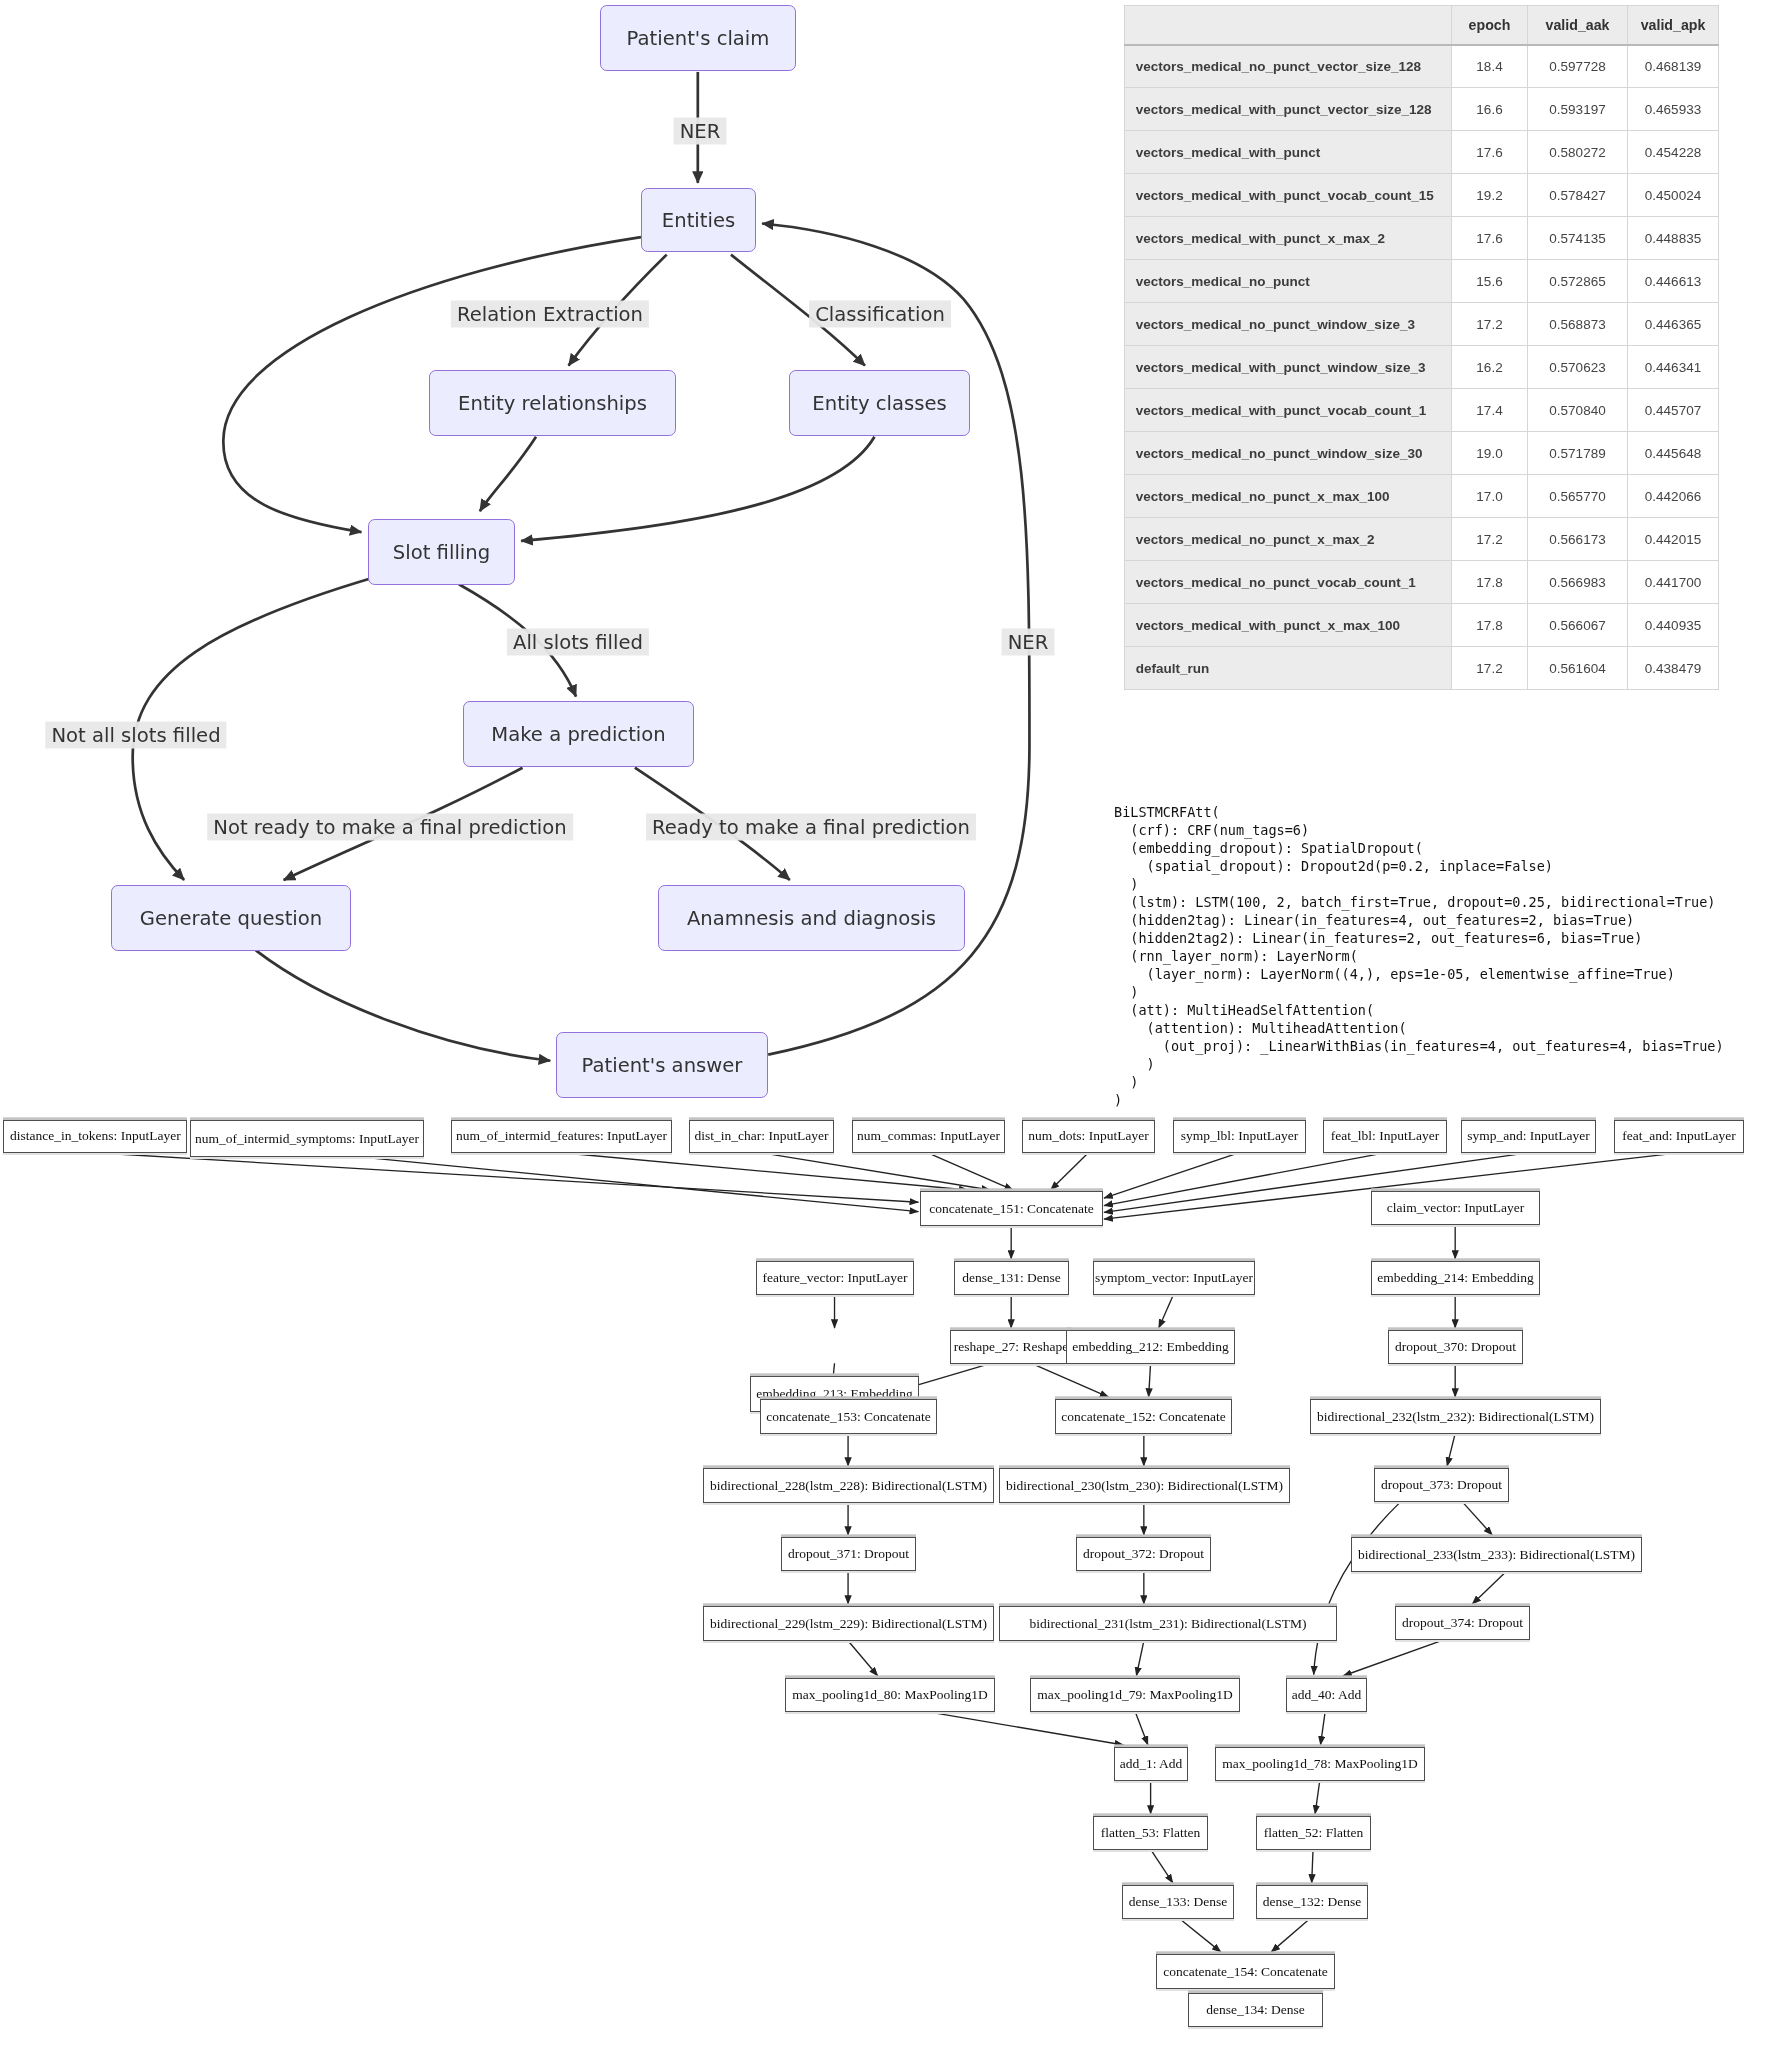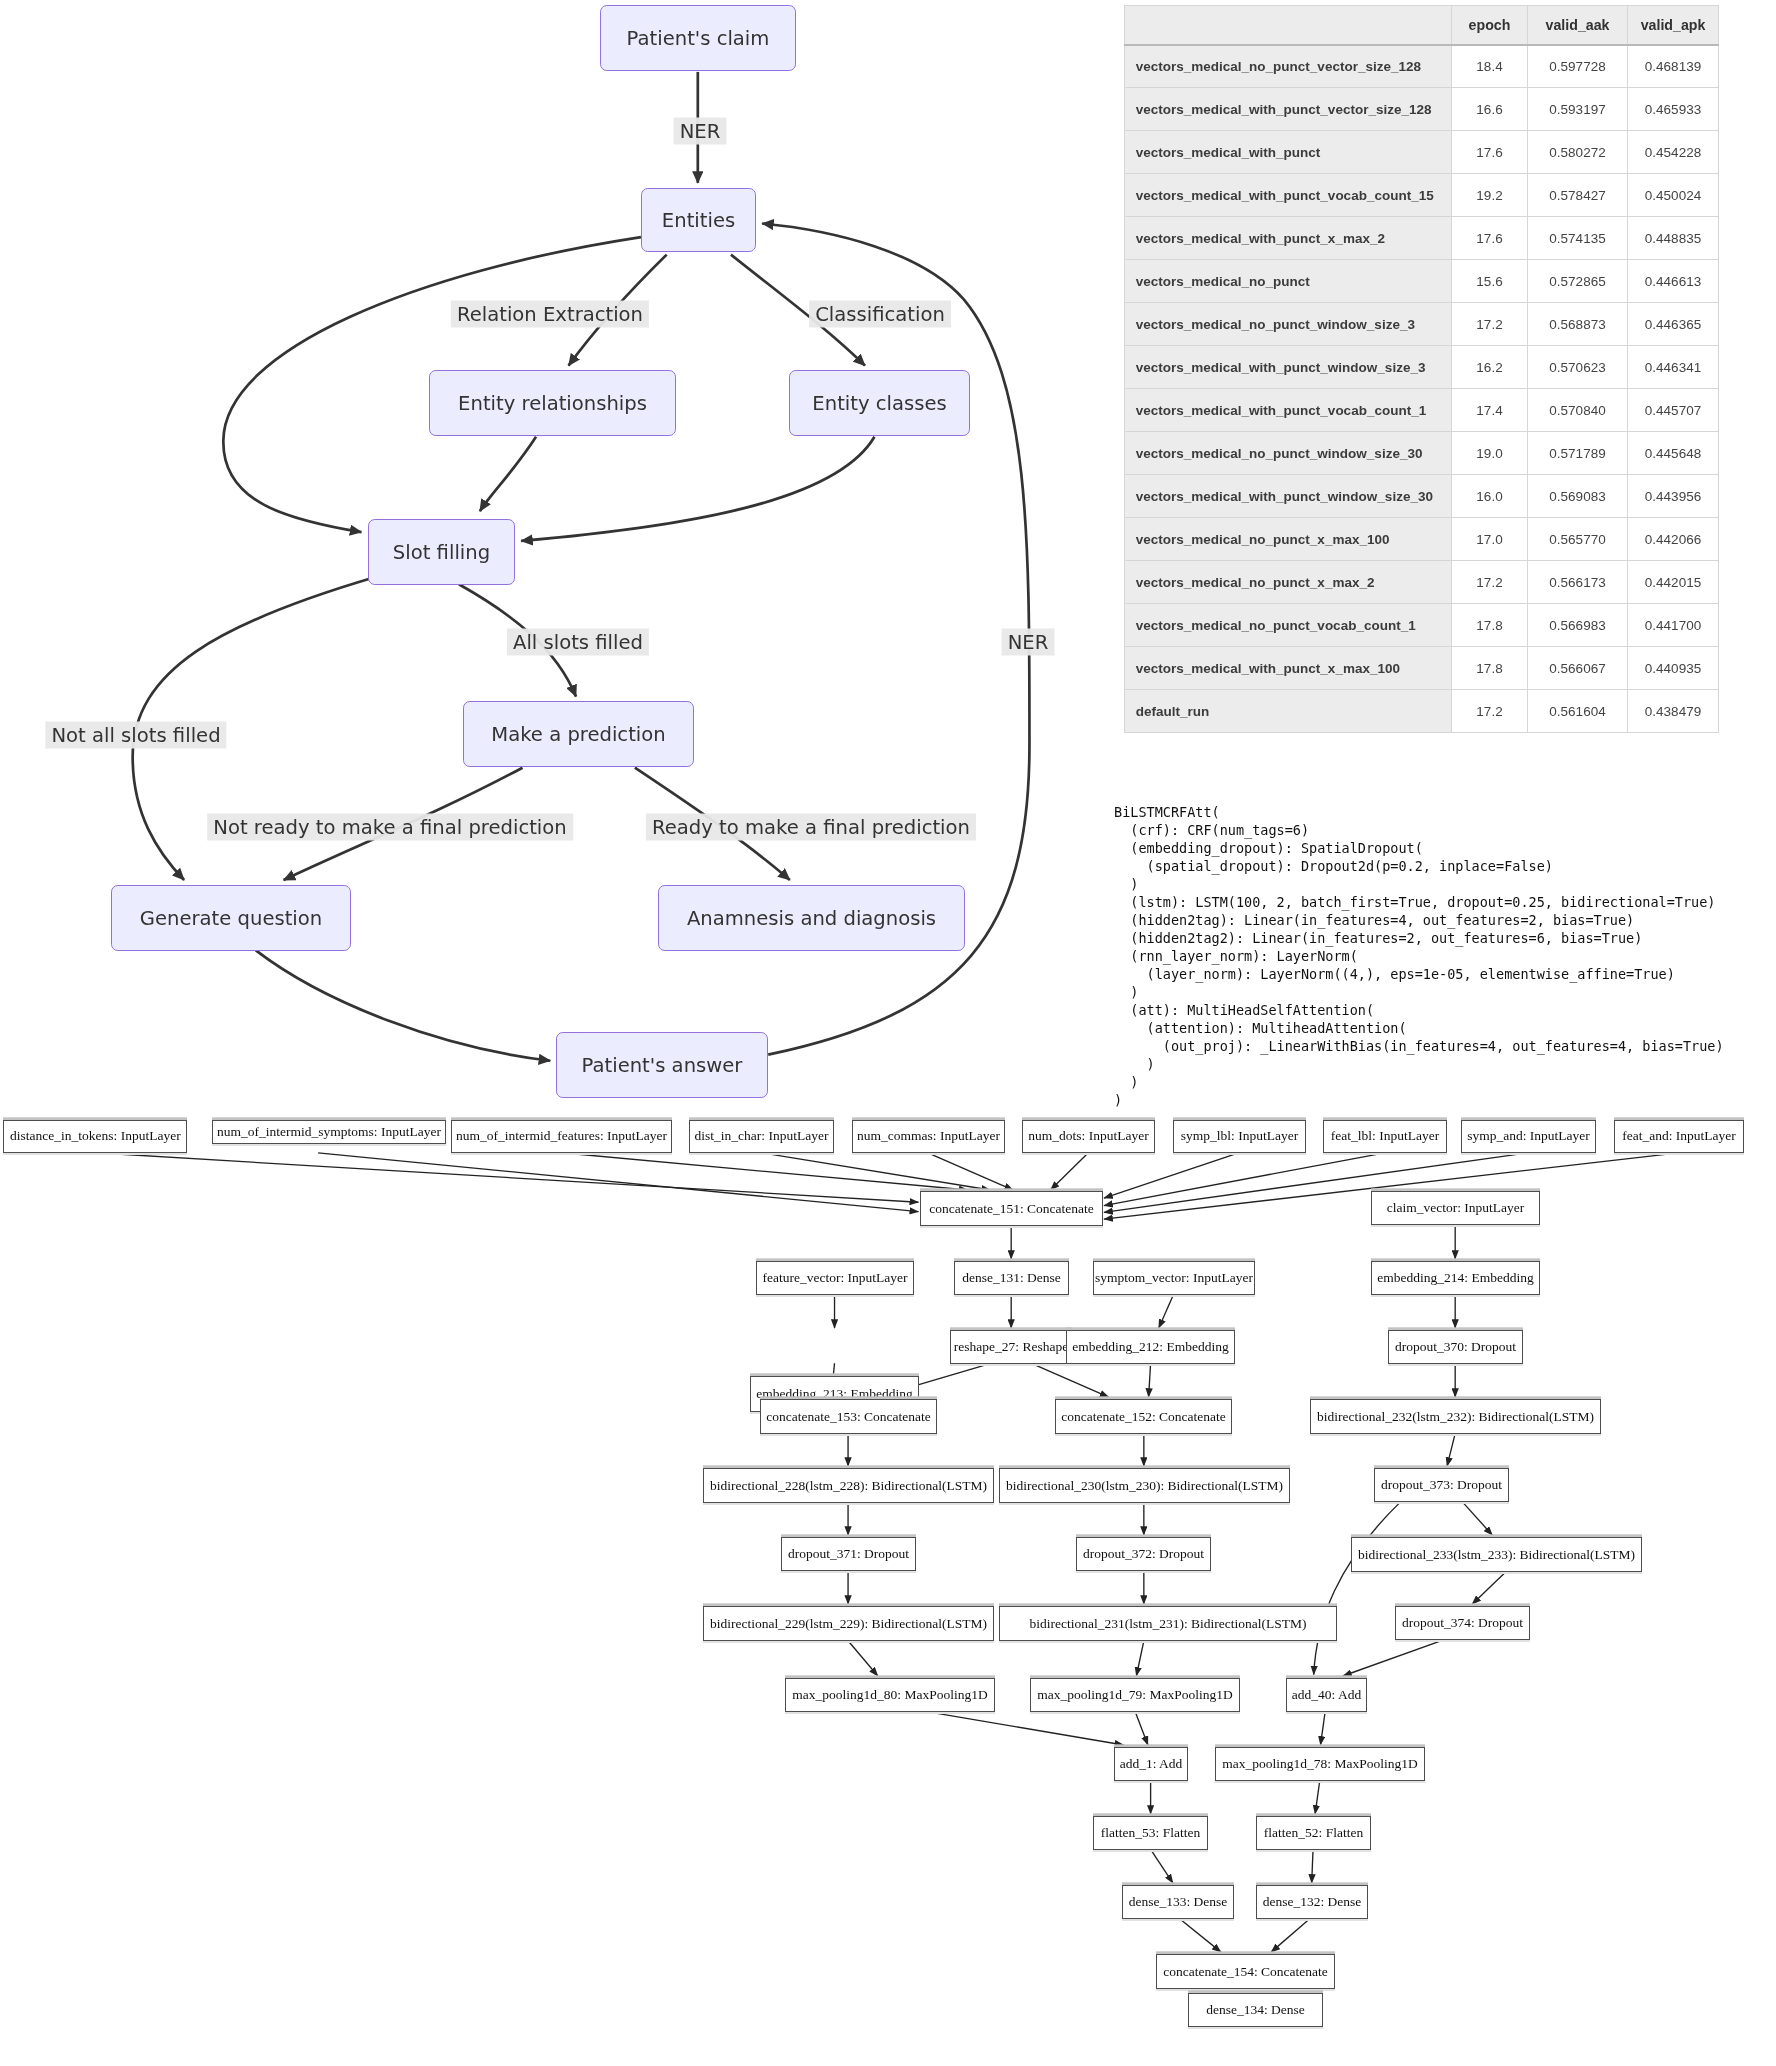--- a/index.html
+++ b/index.html
@@ -205,26 +205,20 @@
           <td class="col-apk">0.445707</td>
         </tr>
 
         <tr>
           <th class="rname">vectors_medical_no_punct_window_size_30</th>
           <td class="col-epoch">19.0</td>
           <td class="col-aak">0.571789</td>
           <td class="col-apk">0.445648</td>
         </tr>
 
-        <tr>
-          <th class="rname">vectors_medical_with_punct_window_size_30</th>
-          <td class="col-epoch">16.0</td>
-          <td class="col-aak">0.569083</td>
-          <td class="col-apk">0.443956</td>
-        </tr>
 
         <tr>
           <th class="rname">vectors_medical_no_punct_x_max_100</th>
           <td class="col-epoch">17.0</td>
           <td class="col-aak">0.565770</td>
           <td class="col-apk">0.442066</td>
         </tr>
 
         <tr>
           <th class="rname">vectors_medical_no_punct_x_max_2</th>
@@ -269,21 +263,21 @@
   )
   (att): MultiHeadSelfAttention(
     (attention): MultiheadAttention(
       (out_proj): _LinearWithBias(in_features=4, out_features=4, bias=True)
     )
   )
 )</pre>
 
   <section>
     <div class="kn" style="left:3.4px;top:1120px;width:184px;height:32.5px">distance_in_tokens: InputLayer</div>
-    <div class="kn" style="left:212px;top:1120px;width:234px;height:24px">num_of_intermid_symptoms: InputLayer</div>
+    <div class="kn" style="left:190px;top:1120px;width:234px;height:37px">num_of_intermid_symptoms: InputLayer</div>
     <div class="kn" style="left:451px;top:1120px;width:221px;height:32.5px">num_of_intermid_features: InputLayer</div>
     <div class="kn" style="left:689px;top:1120px;width:145px;height:32.5px">dist_in_char: InputLayer</div>
     <div class="kn" style="left:852px;top:1120px;width:153px;height:32.5px">num_commas: InputLayer</div>
     <div class="kn" style="left:1022px;top:1120px;width:133px;height:32.5px">num_dots: InputLayer</div>
     <div class="kn" style="left:1173px;top:1120px;width:133px;height:32.5px">symp_lbl: InputLayer</div>
     <div class="kn" style="left:1323px;top:1120px;width:124px;height:32.5px">feat_lbl: InputLayer</div>
     <div class="kn" style="left:1461px;top:1120px;width:135px;height:32.5px">symp_and: InputLayer</div>
     <div class="kn" style="left:1614px;top:1120px;width:130px;height:32.5px">feat_and: InputLayer</div>
 
     <div class="kn" style="left:920px;top:1191px;width:183px;height:35px">concatenate_151: Concatenate</div>

